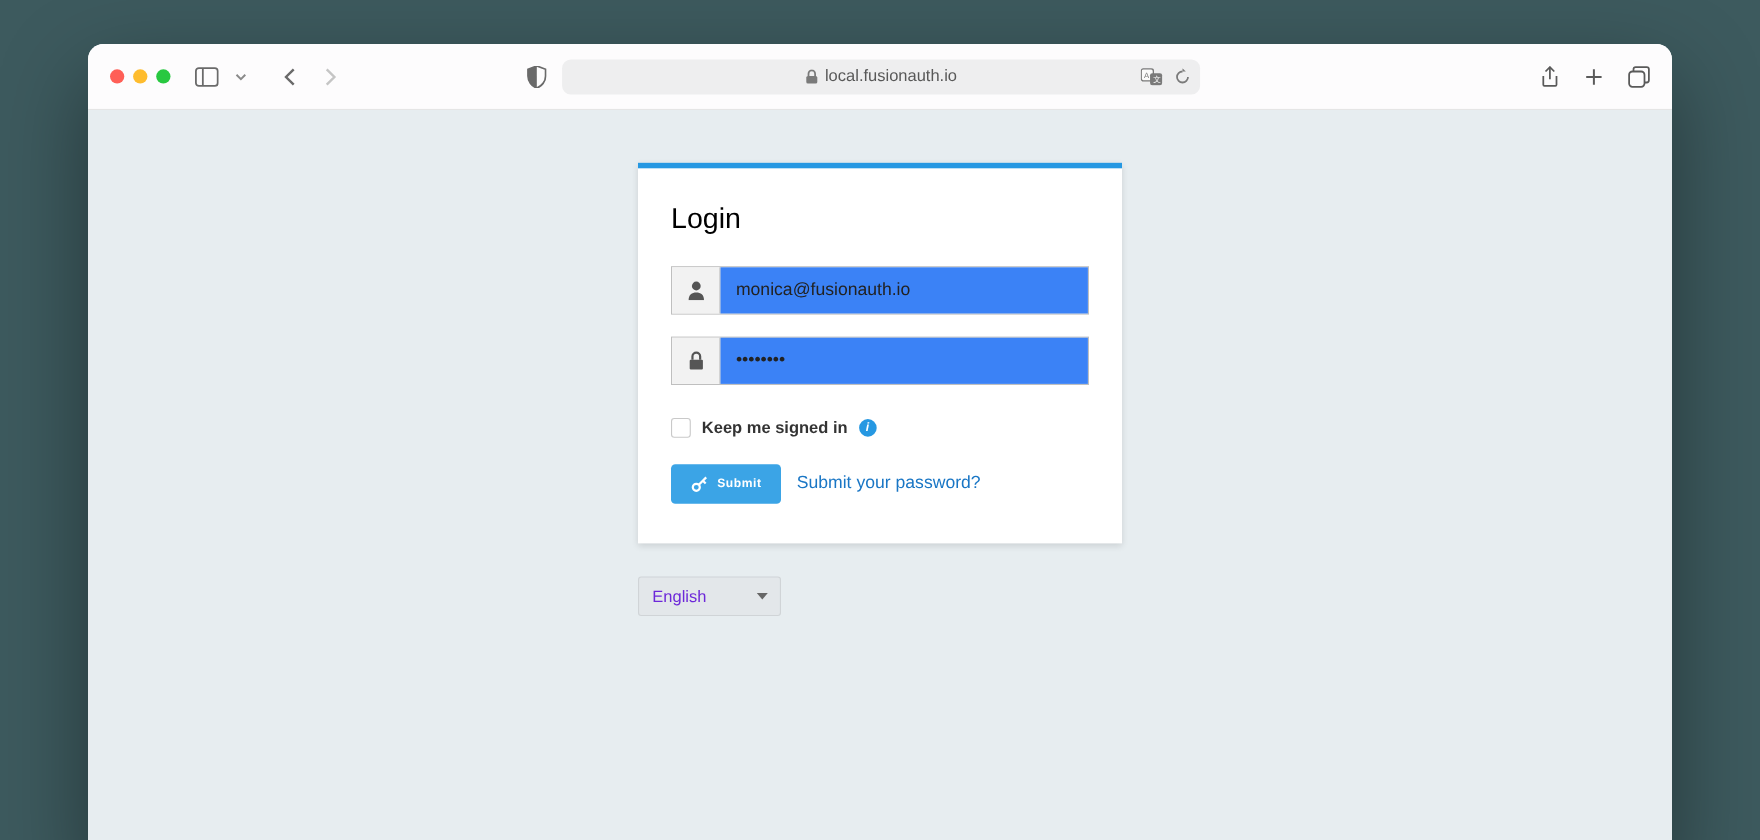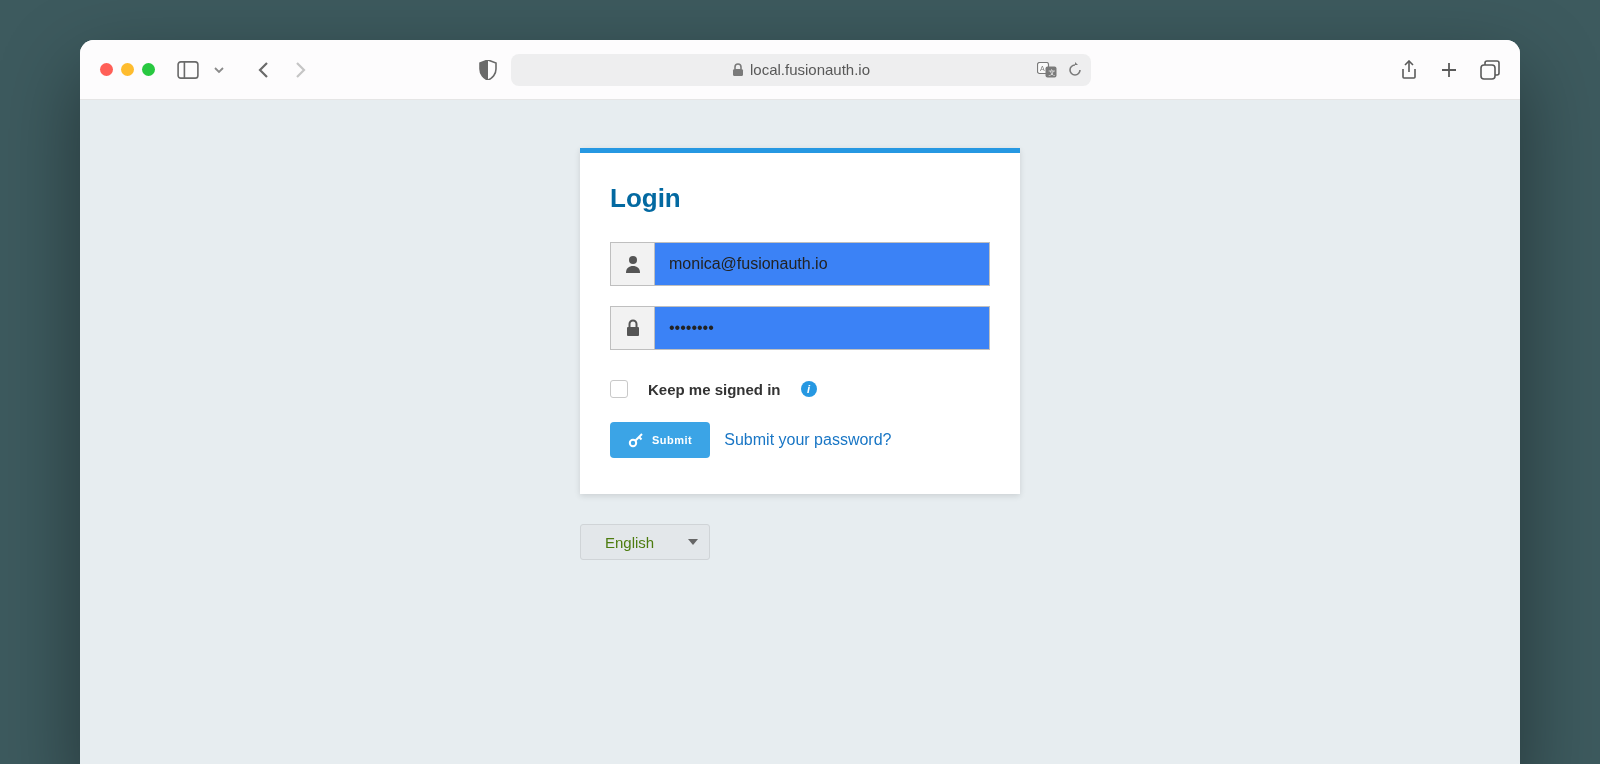--- a/index.html
+++ b/index.html
@@ -86,22 +86,22 @@
     }
     .login-panel {
       width: 440px;
       background: #fff;
       border-top: 5px solid #2698e2;
       box-shadow: 0 2px 6px rgba(0,0,0,0.12);
       padding: 30px 30px 36px 30px;
     }
     .login-title {
       font-size: 26px;
-      color: #0369a1;
-      font-weight: 700;
+      color: #000000;
+      font-weight: 400;
       margin-bottom: 28px;
     }
     .input-group {
       display: flex;
       margin-bottom: 20px;
       border: 1px solid #bfbfbf;
     }
     .input-addon {
       width: 44px;
       background: #f2f2f2;
@@ -117,21 +117,21 @@
       background: #3b82f6;
       border: none;
       padding: 0 14px;
       font-size: 16px;
       color: #222;
       outline: none;
     }
     .checkbox-row {
       display: flex;
       align-items: center;
-      gap: 20px;
+      gap: 10px;
       margin-top: 30px;
       margin-bottom: 24px;
     }
     .checkbox {
       width: 18px;
       height: 18px;
       border: 1px solid #c9c9c9;
       border-radius: 3px;
       background: #fff;
     }
@@ -172,23 +172,23 @@
       width: 130px;
       align-self: flex-start;
       margin-left: calc(50% - 220px);
     }
     .lang-select select {
       width: 100%;
       height: 36px;
       background: #e3e7ea;
       border: 1px solid #d0d4d7;
       border-radius: 3px;
-      padding: 0 24px;
+      padding: 0 12px;
       font-size: 15px;
-      color: #4d7c0f;
+      color: #6d28d9;
       appearance: none;
     }
     .lang-wrap { position:relative; }
     .lang-wrap::after {
       content: "";
       position: absolute;
       right: 12px; top: 15px;
       border-left: 5px solid transparent;
       border-right: 5px solid transparent;
       border-top: 6px solid #666;

